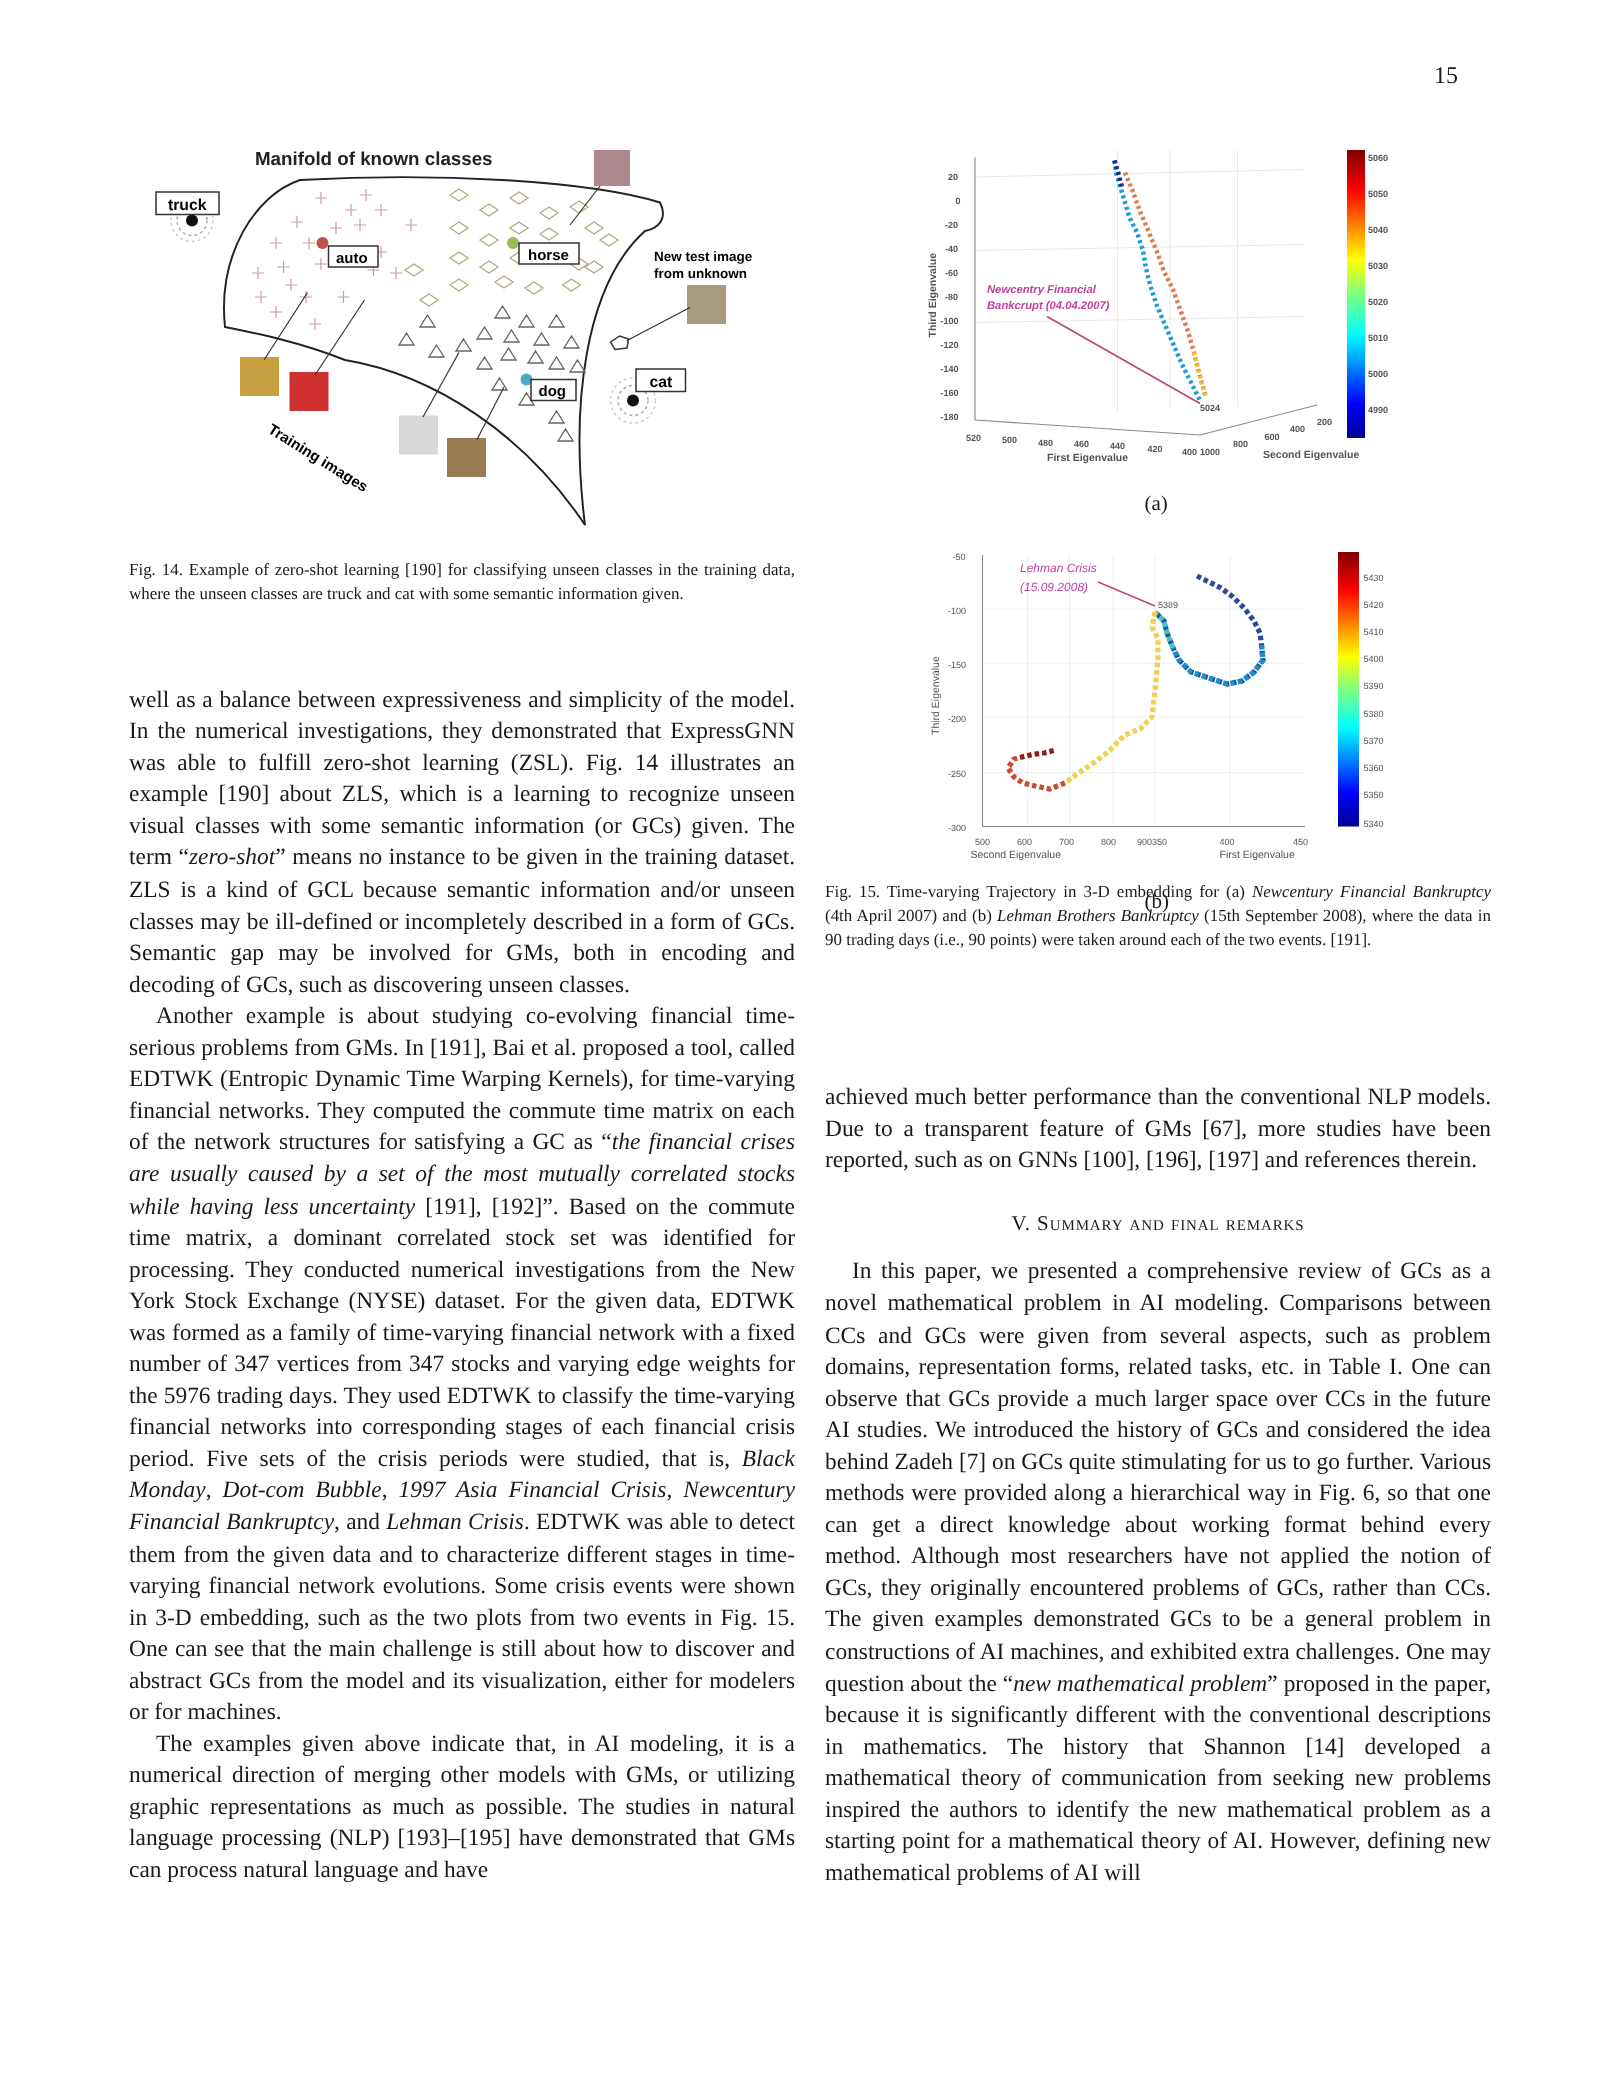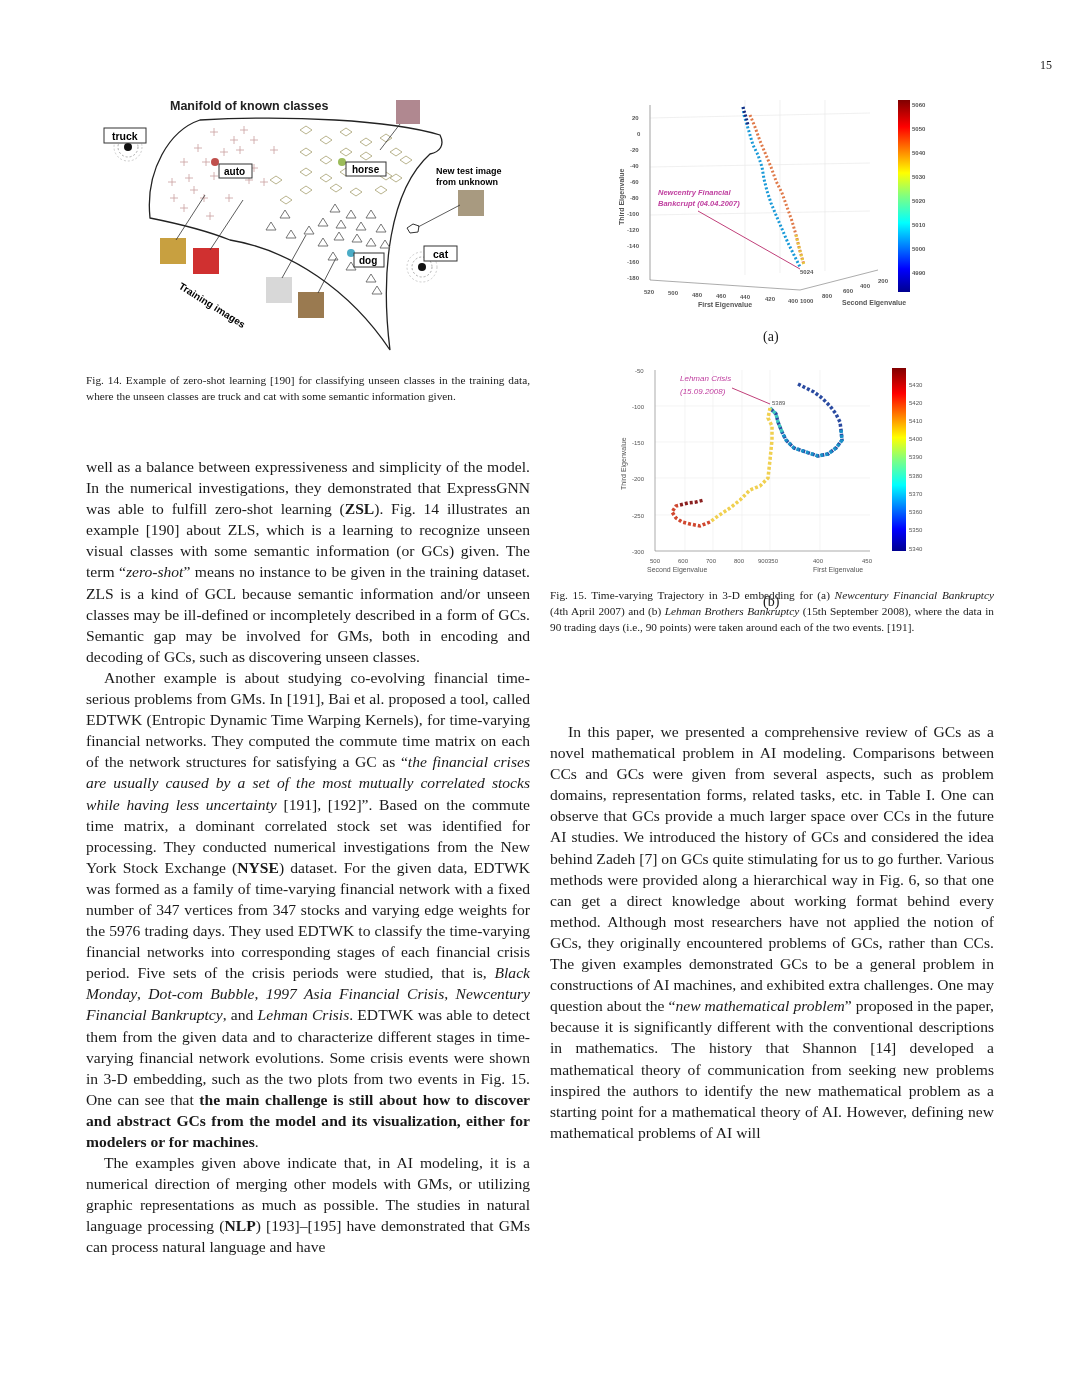--- a/index.html
+++ b/index.html
@@ -1,30 +1,30 @@
 <!DOCTYPE html>
 <html><head>
 <meta charset="utf-8">
 <style>
   html, body { margin:0; padding:0; background:#ffffff; }
   body { width:1080px; height:1397px; position:relative; overflow:hidden;
          font-family:"Liberation Serif","DejaVu Serif",serif; color:#1a1a1a; }
-  .page-num { position:absolute; top:42px; left:1040px; font-size:12px;margin-top:16px; }
+  .page-num { position:absolute; top:42px; left:956px; font-size:16px; }
   .col { position:absolute; width:444px; font-size:15.6px; line-height:21.1px; text-align:justify; hyphens:none; }
   .col-left { left:86px; top:456px; }
   .col-right { left:550px; top:721px; }
   .col p { margin:0; text-indent:0; }
   .col p.indent { text-indent:18px; }
   .caption { position:absolute; font-size:11.3px; line-height:15.8px; text-align:justify; }
   .cap14 { left:86px; top:373px; width:444px; }
   .cap15 { left:550px; top:588px; width:444px; }
   .sub-label { position:absolute; font-size:14px; }
   .section-head { text-align:center; font-size:14px; letter-spacing:0.6px; margin:22px 0 10px 0; font-variant:small-caps; }
   .fig { position:absolute; }
-  b { font-weight:bold; }
+  b { font-weight:normal; }
   i { font-style:italic; }
   .colorbar-a { background:linear-gradient(to top,#00008f,#0000ff,#00a0ff,#00ffff,#80ff80,#ffff00,#ff8000,#ff0000,#800000); }
   .tick { font-family:"Liberation Sans",sans-serif; font-size:6px; fill:#555; }
   .axlbl { font-family:"Liberation Sans",sans-serif; font-size:7px; fill:#555; }
 </style>
 </head>
 <body>
 
 <div class="page-num">15</div>
 
@@ -271,14 +271,16 @@
 <div class="caption cap15">
   <span>Fig. 15.  Time-varying Trajectory in 3-D embedding for (a) </span><i>Newcentury Financial Bankruptcy</i><span> (4th April 2007) and (b) </span><i>Lehman Brothers Bankruptcy</i><span> (15th September 2008), where the data in 90 trading days (i.e., 90 points) were taken around each of the two events. [191].</span>
 </div>
 
 <div class="col col-left" id="col-left">
     <p><span>well as a balance between expressiveness and simplicity of the model. In the numerical investigations, they demonstrated that ExpressGNN was able to fulfill zero-shot learning (</span><b>ZSL</b><span>). Fig. 14 illustrates an example [190] about ZLS, which is a learning to recognize unseen visual classes with some semantic information (or GCs) given. The term “</span><i>zero-shot</i><span>” means no instance to be given in the training dataset. ZLS is a kind of GCL because semantic information and/or unseen classes may be ill-defined or incompletely described in a form of GCs. Semantic gap may be involved for GMs, both in encoding and decoding of GCs, such as discovering unseen classes.</span></p>
     <p class="indent"><span>Another example is about studying co-evolving financial time-serious problems from GMs. In [191], Bai et al. proposed a tool, called EDTWK (Entropic Dynamic Time Warping Kernels), for time-varying financial networks. They computed the commute time matrix on each of the network structures for satisfying a GC as “</span><i>the financial crises are usually caused by a set of the most mutually correlated stocks while having less uncertainty</i><span> [191], [192]”. Based on the commute time matrix, a dominant correlated stock set was identified for processing. They conducted numerical investigations from the New York Stock Exchange (</span><b>NYSE</b><span>) dataset. For the given data, EDTWK was formed as a family of time-varying financial network with a fixed number of 347 vertices from 347 stocks and varying edge weights for the 5976 trading days. They used EDTWK to classify the time-varying financial networks into corresponding stages of each financial crisis period. Five sets of the crisis periods were studied, that is, </span><i>Black Monday</i><span>, </span><i>Dot-com Bubble</i><span>, </span><i>1997 Asia Financial Crisis</i><span>, </span><i>Newcentury Financial Bankruptcy</i><span>, and </span><i>Lehman Crisis</i><span>. EDTWK was able to detect them from the given data and to characterize different stages in time-varying financial network evolutions. Some crisis events were shown in 3-D embedding, such as the two plots from two events in Fig. 15. One can see that </span><b>the main challenge is still about how to discover and abstract GCs from the model and its visualization, either for modelers or for machines</b><span>.</span></p>
     <p class="indent"><span>The examples given above indicate that, in AI modeling, it is a numerical direction of merging other models with GMs, or utilizing graphic representations as much as possible. The studies in natural language processing (</span><b>NLP</b><span>) [193]–[195] have demonstrated that GMs can process natural language and have</span></p>
   </div>
 <div class="col col-right" id="col-right">
+    <p><span>achieved much better performance than the conventional NLP models. Due to a transparent feature of GMs [67], more studies have been reported, such as on GNNs [100], [196], [197] and references therein.</span></p>
+    <div class="section-head">V. Summary and final remarks</div>
     <p class="indent"><span>In this paper, we presented a comprehensive review of GCs as a novel mathematical problem in AI modeling. Comparisons between CCs and GCs were given from several aspects, such as problem domains, representation forms, related tasks, etc. in Table I. One can observe that GCs provide a much larger space over CCs in the future AI studies. We introduced the history of GCs and considered the idea behind Zadeh [7] on GCs quite stimulating for us to go further. Various methods were provided along a hierarchical way in Fig. 6, so that one can get a direct knowledge about working format behind every method. Although most researchers have not applied the notion of GCs, they originally encountered problems of GCs, rather than CCs. The given examples demonstrated GCs to be a general problem in constructions of AI machines, and exhibited extra challenges. One may question about the “</span><i>new mathematical problem</i><span>” proposed in the paper, because it is significantly different with the conventional descriptions in mathematics. The history that Shannon [14] developed a mathematical theory of communication from seeking new problems inspired the authors to identify the new mathematical problem as a starting point for a mathematical theory of AI. However, defining new mathematical problems of AI will</span></p>
   </div>
 
 </body></html>

